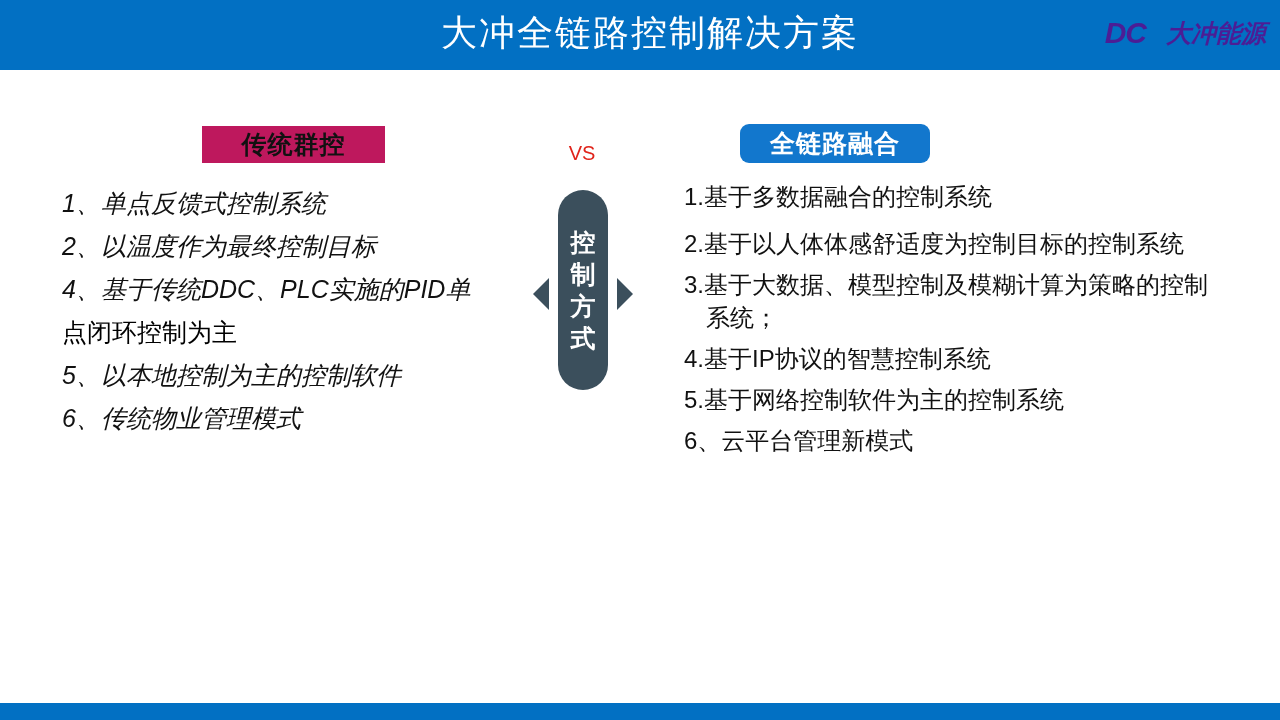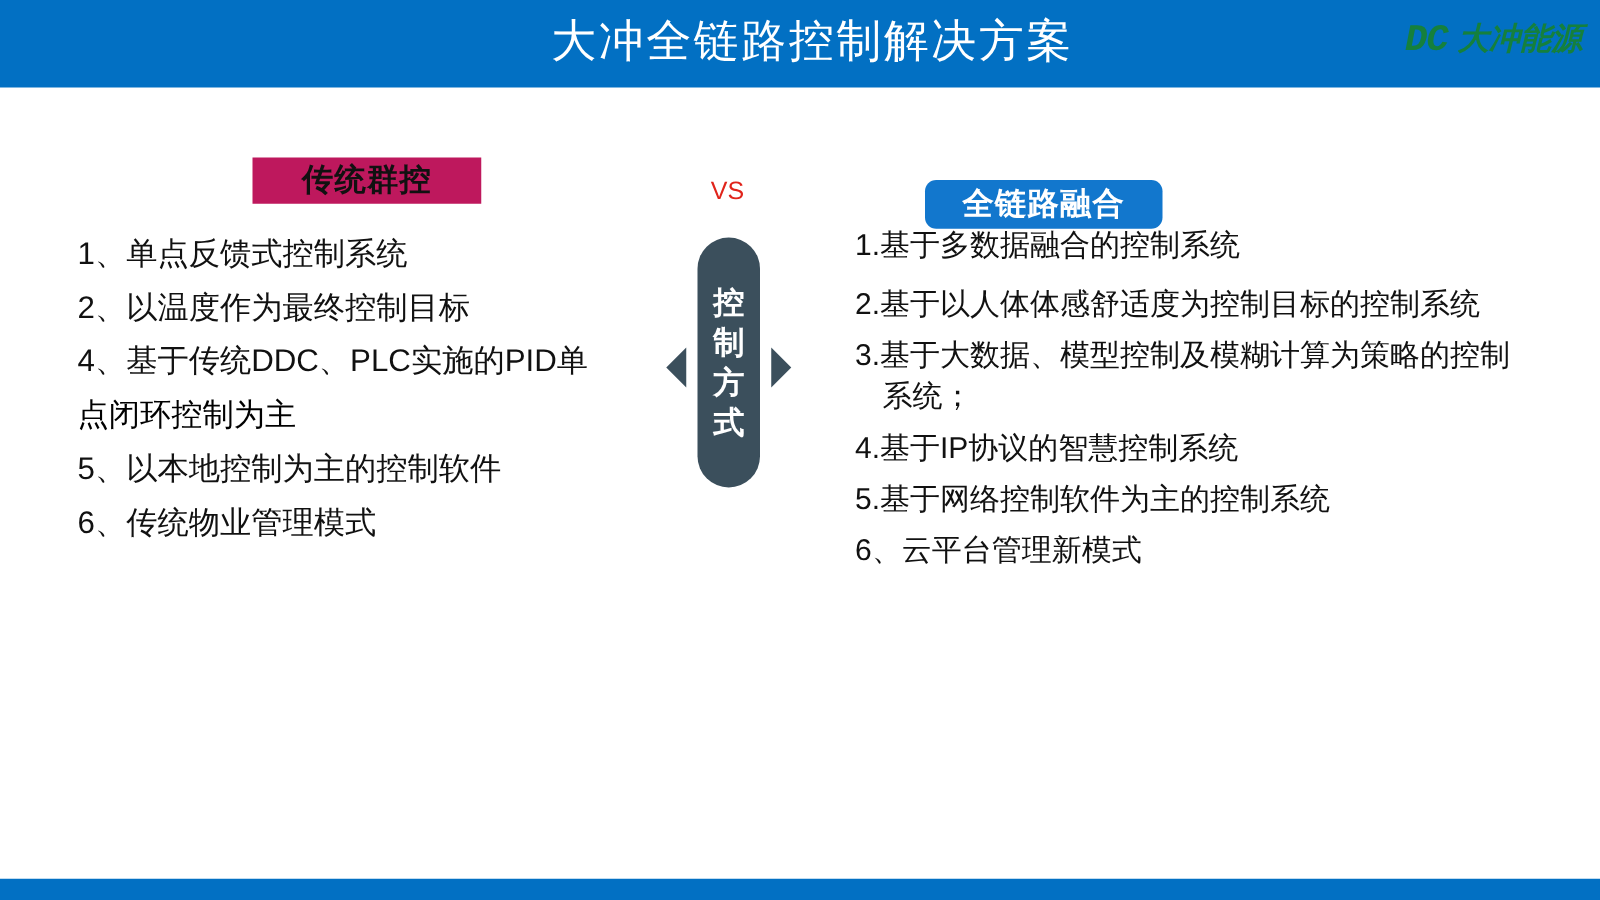--- a/index.html
+++ b/index.html
@@ -40,23 +40,22 @@
     letter-spacing: 2px;
     line-height: 50px;
     white-space: nowrap;
   }
   .brand-logo {
     position: absolute;
     right: 14px;
     top: 16px;
     display: flex;
     align-items: center;
-    gap: 8px;
-    color: #15803d;
-    font-family: Liberation Mono, monospace;
+    gap: 20px;
+    color: #4c1d95;
   }
   .brand-dc {
     font-size: 30px;
     font-weight: bold;
     font-style: italic;
     letter-spacing: -1px;
     line-height: 34px;
   }
   .brand-cn {
     font-size: 25px;
@@ -98,21 +97,20 @@
     width: 190px;
     height: 39px;
     background: #1277cd;
     border-radius: 9px;
     color: #ffffff;
     font-size: 25px;
     font-weight: bold;
     text-align: center;
     line-height: 39px;
     letter-spacing: 1px;
-    margin-top: 20px;
   }
 
   
   .vs-mark {
     position: absolute;
     left: 552px;
     top: 139px;
     width: 60px;
     text-align: center;
     color: #e0241b;
@@ -172,20 +170,21 @@
     position: absolute;
     left: 684px;
     top: 180px;
     width: 596px;
   }
   .col-left .item {
     color: #111111;
     font-size: 25px;
     line-height: 43px;
     white-space: nowrap;
+    font-style: italic;
   }
   .col-left .item-wrap {
     color: #000000;
     font-size: 25px;
     line-height: 43px;
     white-space: nowrap;
   }
   .col-right .item {
     color: #111111;
     font-size: 24px;

